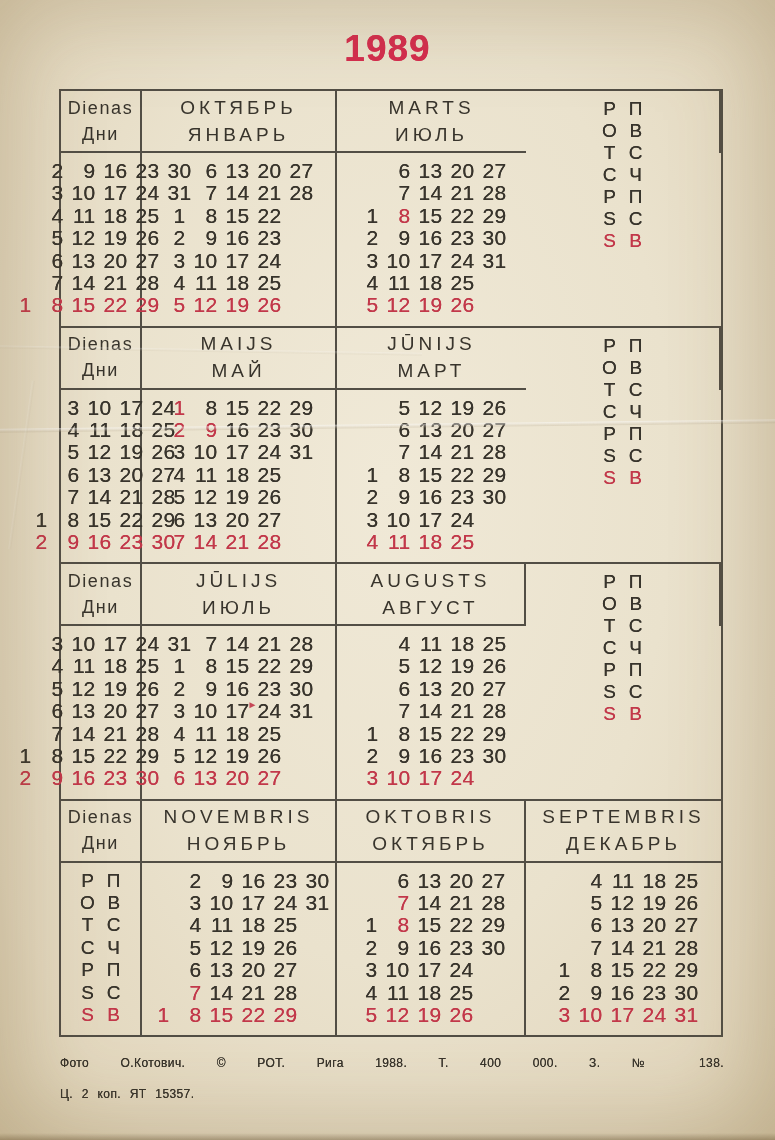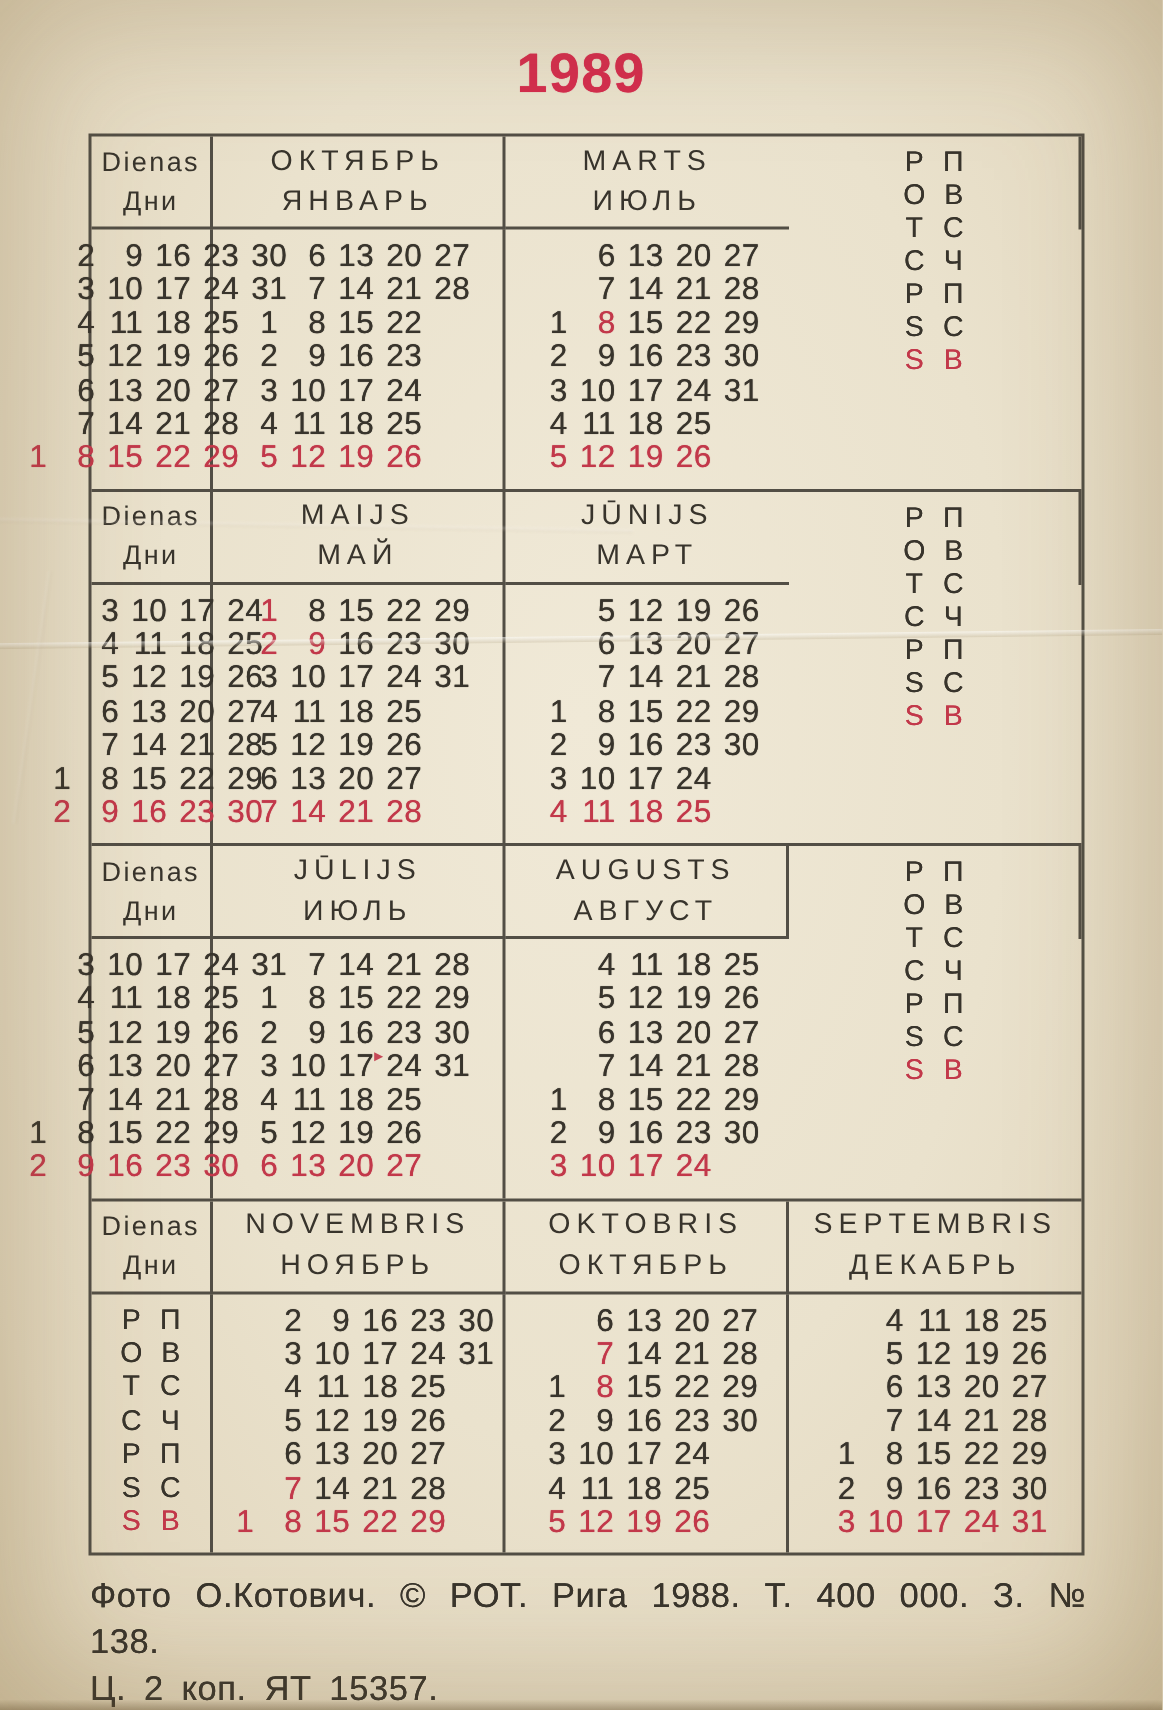--- a/index.html
+++ b/index.html
@@ -25,21 +25,21 @@
   .bd{padding:7px 0 9px;display:flex;flex-direction:column;justify-content:space-between;}
   .dlr{display:flex;gap:12px;justify-content:center;font-size:19px;height:22px;line-height:22px;
     text-shadow:0 0 .4px currentColor;}
   .dlr span{display:inline-block;min-width:14px;text-align:center;}
   .numrow{display:grid;justify-content:center;height:22px;line-height:22px;position:relative;}
   .num{text-align:right;padding-right:5px;font-size:21px;font-weight:400;
     text-shadow:0 0 .5px currentColor;letter-spacing:.3px;}
   .red{color:var(--red,#c2384a);}
   .mark{justify-self:start;align-self:center;font-size:10px;line-height:10px;
     color:var(--red,#c2384a);margin-left:-7px;opacity:.9;}
-  .colo{position:absolute;left:60px;width:664px;top:1048px;font-size:23px;
+  .colo{position:absolute;left:60px;width:664px;top:1048px;font-size:12px;
     line-height:31px;letter-spacing:.4px;word-spacing:5px;color:var(--ink,#38342c);
     text-shadow:0 0 .3px currentColor;}
   .colo .l1{text-align:justify;text-align-last:justify;}
   .crease{position:absolute;pointer-events:none;}
   .crease.a{left:-5px;top:424px;width:790px;height:4px;transform:rotate(-.7deg);
     background:linear-gradient(180deg,rgba(255,255,255,.55),rgba(128,106,68,.16));filter:blur(.5px);}
   .crease.b{left:-8px;top:349px;width:430px;height:3px;transform:rotate(1deg);opacity:.55;
     background:linear-gradient(180deg,rgba(255,255,255,.5),rgba(128,106,68,.14));filter:blur(.6px);}
   .crease.c{left:20px;top:380px;width:3px;height:170px;transform:rotate(8deg);opacity:.4;
     background:linear-gradient(90deg,rgba(255,255,255,.5),rgba(128,106,68,.15));filter:blur(.7px);}

